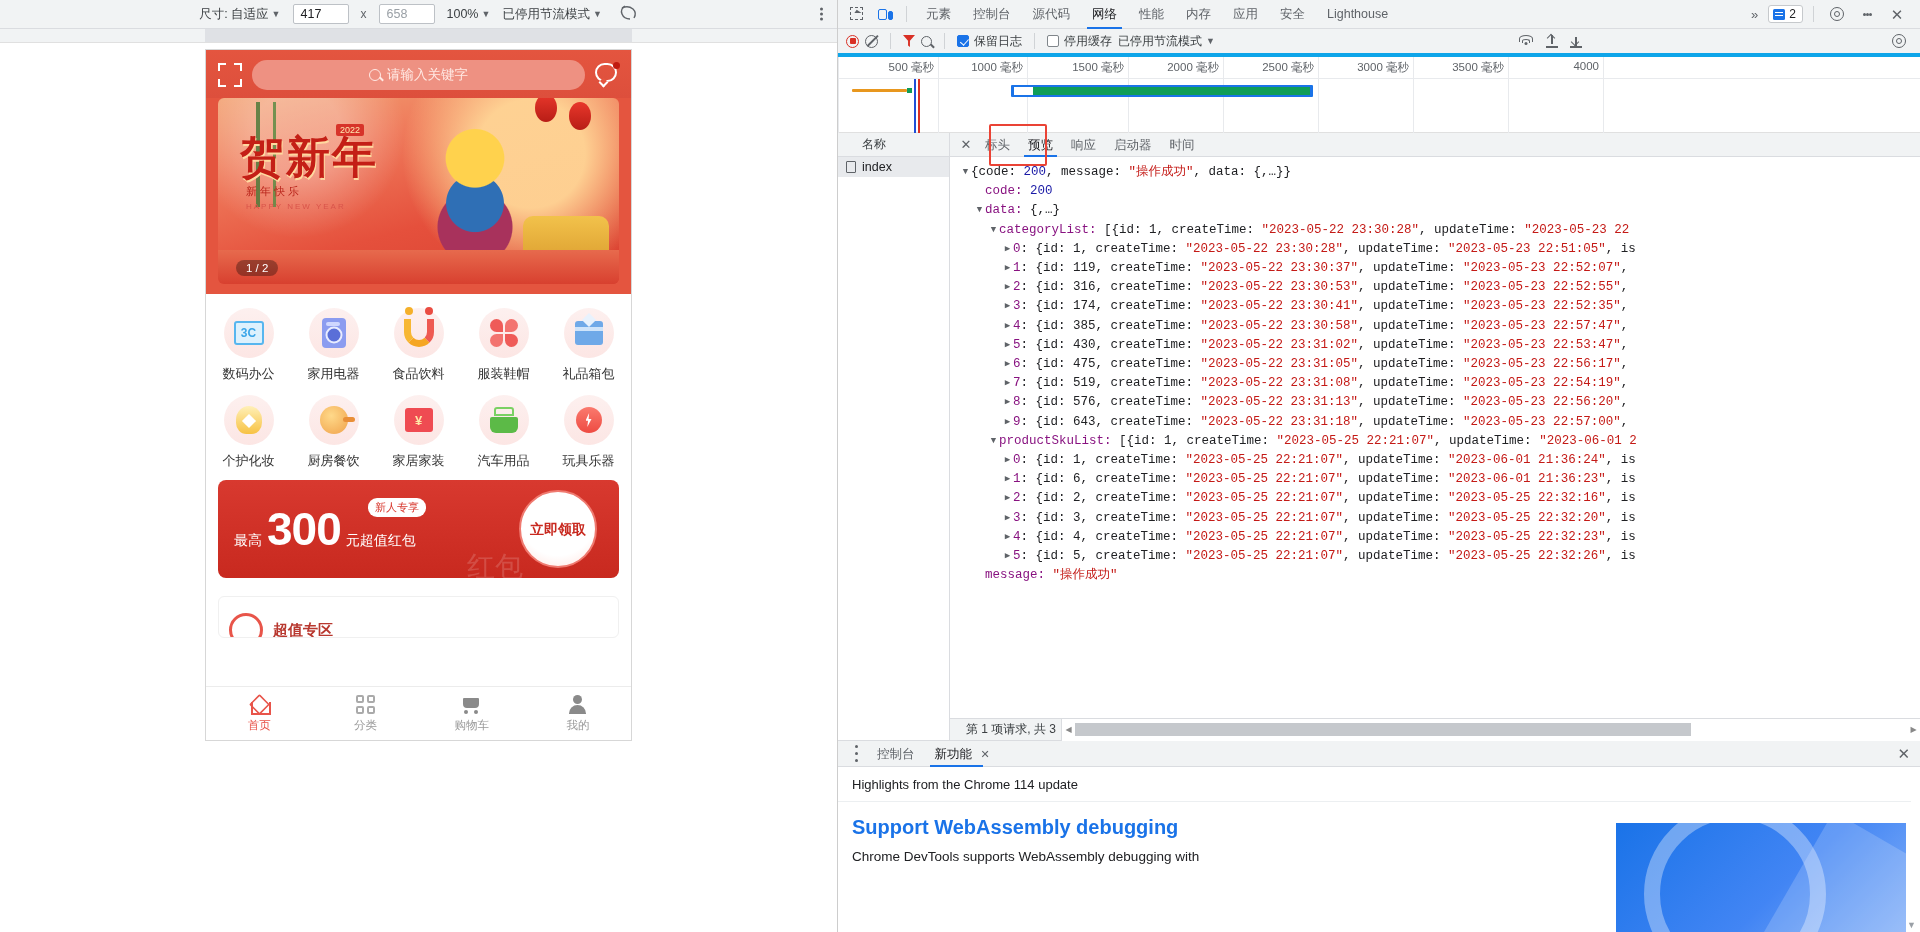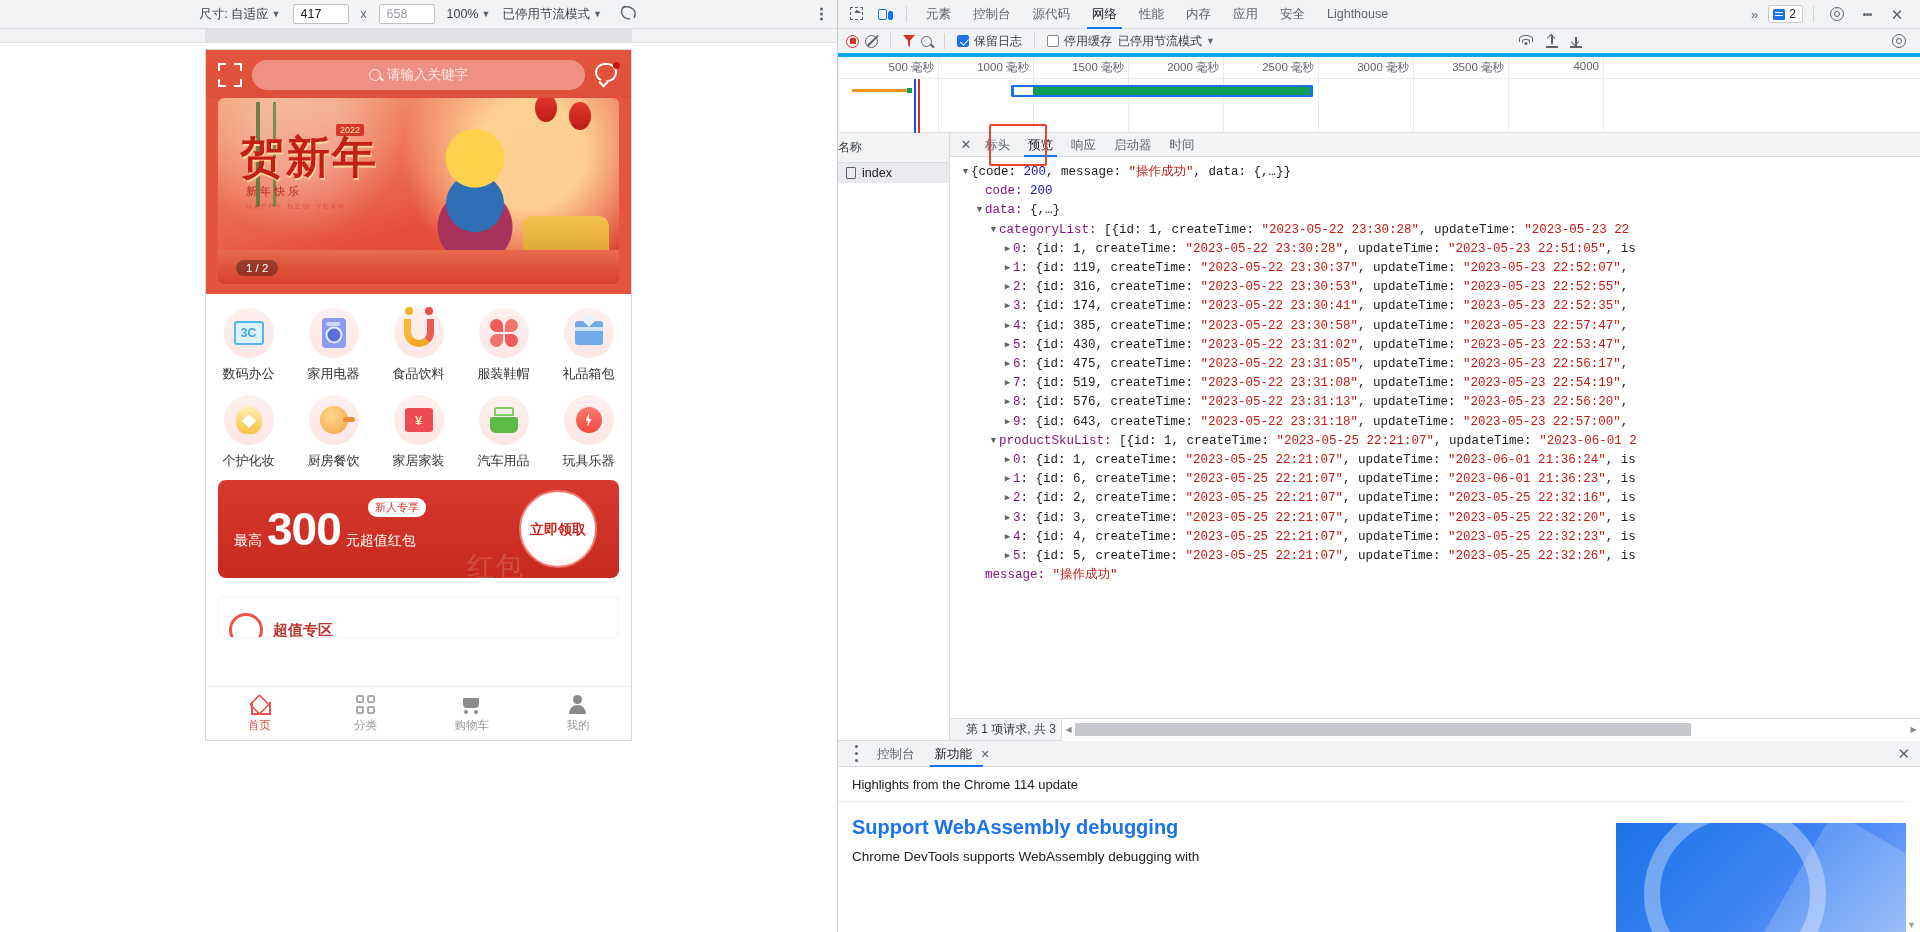--- a/index.html
+++ b/index.html
@@ -304,22 +304,22 @@
   .ov-bar-greendot { position:absolute; width:5px;height:5px; background:#0f9d58;}
   .ov-bar-blue { position:absolute; height:12px; background:#1a73e8; border-radius:1px;}
   .ov-bar-green { position:absolute; height:8px; background:#0f9d58;}
   .ov-bar-white { position:absolute; height:8px; background:#fff;}
   .ov-line-blue { position:absolute; top:22px; height:54px; width:1.5px; background:#1f4fd8;}
   .ov-line-red { position:absolute; top:22px; height:54px; width:1.5px; background:#d93025;}
 
   
   .net-body { flex:1; display:flex; min-height:0; }
   .req-list { width:112px; min-width:112px; border-right:1px solid #dadce0; display:flex; flex-direction:column; background:#fff;}
-  .req-head { height:30px; min-height:22px; background:#f1f3f4; border-bottom:1px solid #dadce0;
-      display:flex; align-items:center; padding-left:0; color:#3c4043; font-size:12px;}
+  .req-head { height:24px; min-height:22px; background:#f1f3f4; border-bottom:1px solid #dadce0;
+      display:flex; align-items:center; padding-left:24px; color:#3c4043; font-size:12px;}
   .req-rows { flex:1; overflow:hidden; }
   .req-row { height:20px; display:flex; align-items:center; gap:6px; padding-left:8px;
       background:#e8eaed; cursor:pointer; font-size:12.5px; color:#202124;}
   .doc-ico { width:10px;height:12px;border:1.2px solid #5f6368;border-radius:1px;flex:none;}
 
   .detail { flex:1; display:flex; flex-direction:column; min-width:0; background:#fff;}
   .detail-tabs { height:24px; min-height:24px; background:#f1f3f4; border-bottom:1px solid #dadce0;
       display:flex; align-items:center; gap:0; padding-left:6px; position:relative;}
   .dtab { padding:0 9px; height:24px; line-height:24px; color:#5f6368; cursor:pointer; font-size:12.5px;
       white-space:nowrap; position:relative;}
@@ -669,21 +669,21 @@
           <span class="gear"></span>
         </span>
     </div>
 
     <div class="overview">
       <div class="ov-scale"></div>
       <div class="ov-tick" style="left:0px;"></div>
       <div class="ov-tick" style="left:100px;">
           <span>500 毫秒</span>
         </div>
-      <div class="ov-tick" style="left:195px;">
+      <div class="ov-tick" style="left:189px;">
           <span>1000 毫秒</span>
         </div>
       <div class="ov-tick" style="left:290px;">
           <span>1500 毫秒</span>
         </div>
       <div class="ov-tick" style="left:385px;">
           <span>2000 毫秒</span>
         </div>
       <div class="ov-tick" style="left:480px;">
           <span>2500 毫秒</span>

